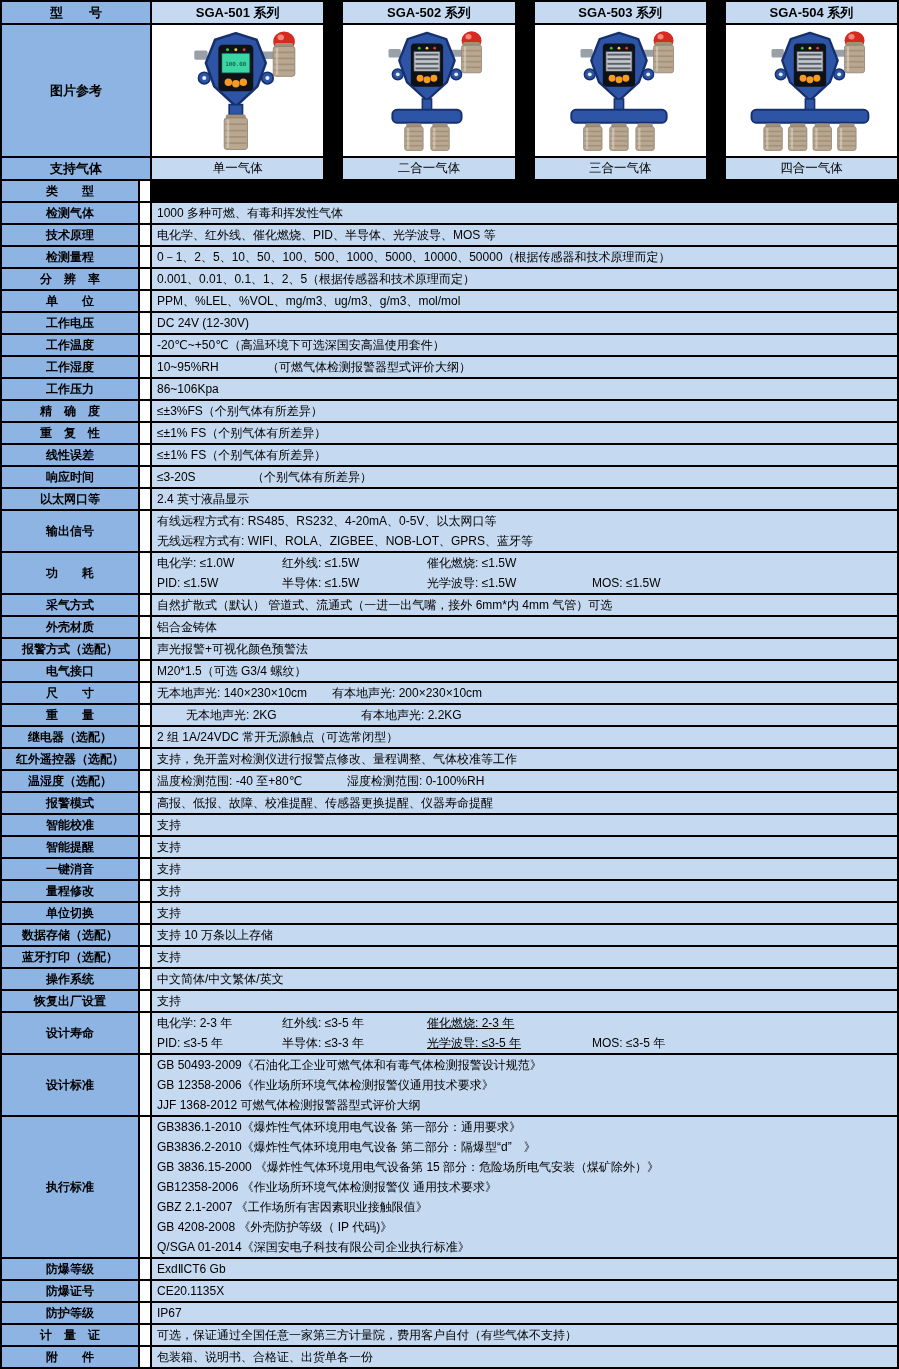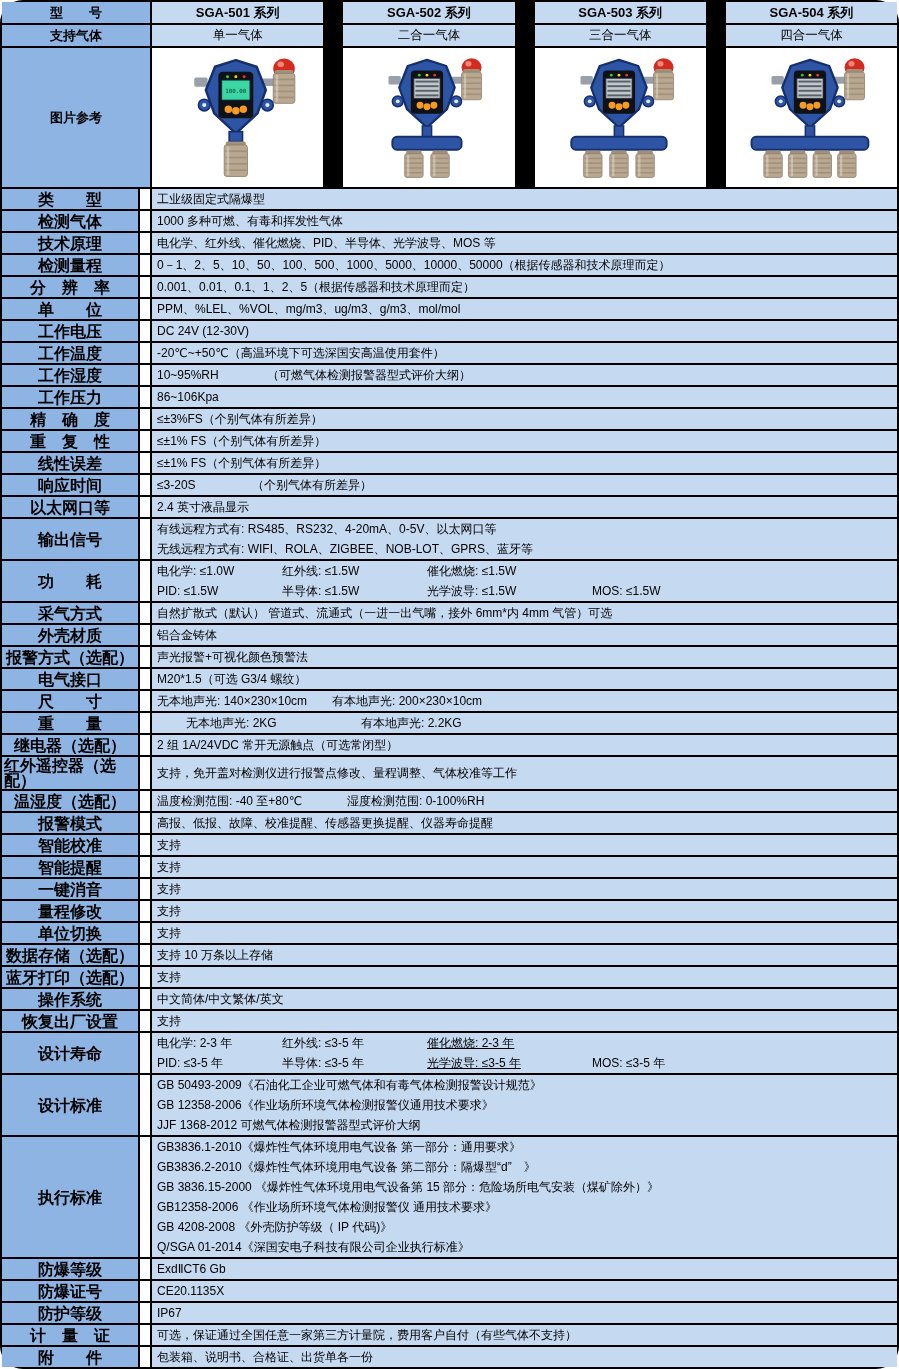--- a/index.html
+++ b/index.html
@@ -1,63 +1,53 @@
 <!DOCTYPE html>
 <html style="--label-bg: #8DB4E2; --value-bg: #C5D9F1; --image-bg: #FFFFFF; --border-color: #000000; --detector-blue: #2E55A5; --detector-dark: #16306E; --beacon-red: #D42B1E; --sensor-metal: #B9A790; --sensor-metal-dark: #8D7F6C; --screen-green: #3BD6A4; --button-orange: #F59A23;"><head>
 <meta charset="utf-8">
 <style>
   html,body{margin:0;padding:0;background:#fff;}
   .sheet{
     width:899px;height:1369px;box-sizing:border-box;
     background:var(--border-color,#000);
     display:flex;flex-direction:column;row-gap:2px;padding:2px;
-    font-family:"Liberation Sans","DejaVu Sans",sans-serif;color:#000;border-radius:23px;
+    font-family:"Liberation Sans","DejaVu Sans",sans-serif;color:#000;
   }
   .row{display:flex;column-gap:2px;flex:0 0 auto;min-height:0;}
   
   .hlab{flex:0 0 148px;background:var(--label-bg,#8DB4E2);display:flex;align-items:center;justify-content:center;font-weight:bold;font-size:13px;}
   .r-models{height:21px;}
   .mwrap,.iwrap,.gwrap{flex:1;display:flex;column-gap:20px;min-width:0;}
   .mcell{flex:1;background:var(--value-bg,#C5D9F1);display:flex;align-items:center;justify-content:center;font-weight:bold;font-size:13px;}
   .r-image{flex:1 1 auto;}
   .icell{flex:1;background:var(--image-bg,#FFFFFF);display:flex;align-items:center;justify-content:center;overflow:hidden;}
   .r-gas{height:21px;}
   .gcell{flex:1;background:var(--value-bg,#C5D9F1);display:flex;align-items:center;justify-content:center;font-size:12.5px;}
   
   .brow{min-height:20px;}
   .blab{flex:0 0 136px;background:var(--label-bg,#8DB4E2);display:flex;align-items:center;justify-content:center;
-        font-weight:bold;font-size:16px;text-align:left;line-height:15px;padding:1px 2px;box-sizing:border-box;}
+        font-weight:bold;font-size:12px;text-align:center;line-height:15px;padding:1px 2px;box-sizing:border-box;}
   .gut{flex:0 0 10px;background:#fff;}
   .bval{flex:1;background:var(--value-bg,#C5D9F1);display:flex;flex-direction:column;justify-content:center;
         padding:0 4px 0 5px;font-size:12px;min-width:0;}
   .vline{line-height:20px;white-space:nowrap;overflow:hidden;}
   .vline span{vertical-align:top;}
 </style>
 </head>
 <body>
 
 <div class="sheet">
 
   <div class="row r-models">
     <div class="hlab">型　　号</div>
     <div class="mwrap">
         <div class="mcell">SGA-501 系列</div>
         <div class="mcell">SGA-502 系列</div>
         <div class="mcell">SGA-503 系列</div>
         <div class="mcell">SGA-504 系列</div>
-      </div>
-  </div>
-
-  <div class="row r-gas">
-    <div class="hlab">支持气体</div>
-    <div class="gwrap">
-        <div class="gcell">单一气体</div>
-        <div class="gcell">二合一气体</div>
-        <div class="gcell">三合一气体</div>
-        <div class="gcell">四合一气体</div>
       </div>
   </div>
 
   <div class="row r-image">
     <div class="hlab">图片参考</div>
     <div class="iwrap">
         <div class="icell">
           <svg width="133" height="125" viewBox="0 0 160 150" xmlns="http://www.w3.org/2000/svg">
             <rect x="100" y="28" width="26" height="9" rx="2" fill="#9AA0A8"></rect>
             <ellipse cx="136" cy="16" rx="13" ry="12" fill="#D42B1E"></ellipse>
@@ -255,26 +245,33 @@
             <rect x="115" y="133.2" width="22" height="2" fill="#8D7F6C" opacity="0.55"></rect>
             <rect x="115" y="139.4" width="22" height="2" fill="#8D7F6C" opacity="0.55"></rect>
             <rect x="115" y="145.6" width="22" height="2" fill="#8D7F6C" opacity="0.55"></rect>
             <rect x="115" y="151.8" width="22" height="2" fill="#8D7F6C" opacity="0.55"></rect>
             <rect x="117" y="130" width="3" height="27" fill="#E6DECF" opacity="0.5"></rect>
           </svg>
         </div>
       </div>
   </div>
 
+  <div class="row r-gas">
+    <div class="hlab">支持气体</div>
+    <div class="gwrap">
+        <div class="gcell">单一气体</div>
+        <div class="gcell">二合一气体</div>
+        <div class="gcell">三合一气体</div>
+        <div class="gcell">四合一气体</div>
+      </div>
+  </div>
+
   <div style="display:contents"><div class="row brow">
         <div class="blab">类　　型</div>
         <div class="gut"></div>
-        <div class="bval">
-          <div class="vline"><span>工业级固定式隔爆型</span></div>
-        </div>
       </div><div class="row brow">
         <div class="blab">检测气体</div>
         <div class="gut"></div>
         <div class="bval">
           <div class="vline"><span>1000 多种可燃、有毒和挥发性气体</span></div>
         </div>
       </div><div class="row brow">
         <div class="blab">技术原理</div>
         <div class="gut"></div>
         <div class="bval">
@@ -478,38 +475,39 @@
         <div class="blab">恢复出厂设置</div>
         <div class="gut"></div>
         <div class="bval">
           <div class="vline"><span>支持</span></div>
         </div>
       </div><div class="row brow">
         <div class="blab">设计寿命</div>
         <div class="gut"></div>
         <div class="bval">
           <div class="vline"><span style="display: inline-block; width: 125px;">电化学: 2-3 年</span><span style="display: inline-block; width: 145px;">红外线: ≤3-5 年</span><span style="display: inline-block; width: 165px; text-decoration: underline;">催化燃烧: 2-3 年</span></div>
-          <div class="vline"><span style="display: inline-block; width: 125px;">PID: ≤3-5 年</span><span style="display: inline-block; width: 145px;">半导体: ≤3-5 年</span><span style="display: inline-block; width: 165px; text-decoration: underline;">光学波导: ≤3-5 年</span><span>MOS: ≤3-5 年</span></div>
+          <div class="vline"><span style="display: inline-block; width: 125px;">PID: ≤3-5 年</span><span style="display: inline-block; width: 145px;">半导体: ≤3-3 年</span><span style="display: inline-block; width: 165px; text-decoration: underline;">光学波导: ≤3-5 年</span><span>MOS: ≤3-5 年</span></div>
         </div>
       </div><div class="row brow">
         <div class="blab">设计标准</div>
         <div class="gut"></div>
         <div class="bval">
           <div class="vline"><span>GB 50493-2009《石油化工企业可燃气体和有毒气体检测报警设计规范》</span></div>
           <div class="vline"><span>GB 12358-2006《作业场所环境气体检测报警仪通用技术要求》</span></div>
           <div class="vline"><span>JJF 1368-2012 可燃气体检测报警器型式评价大纲</span></div>
         </div>
       </div><div class="row brow">
         <div class="blab">执行标准</div>
         <div class="gut"></div>
         <div class="bval">
           <div class="vline"><span>GB3836.1-2010《爆炸性气体环境用电气设备 第一部分：通用要求》</span></div>
           <div class="vline"><span>GB3836.2-2010《爆炸性气体环境用电气设备 第二部分：隔爆型“d”　》</span></div>
           <div class="vline"><span>GB 3836.15-2000 《爆炸性气体环境用电气设备第 15 部分：危险场所电气安装（煤矿除外）》</span></div>
           <div class="vline"><span>GB12358-2006 《作业场所环境气体检测报警仪 通用技术要求》</span></div>
+          <div class="vline"><span>GBZ 2.1-2007 《工作场所有害因素职业接触限值》</span></div>
           <div class="vline"><span>GB 4208-2008 《外壳防护等级（ IP 代码)》</span></div>
           <div class="vline"><span>Q/SGA 01-2014《深国安电子科技有限公司企业执行标准》</span></div>
         </div>
       </div><div class="row brow">
         <div class="blab">防爆等级</div>
         <div class="gut"></div>
         <div class="bval">
           <div class="vline"><span>ExdⅡCT6 Gb</span></div>
         </div>
       </div><div class="row brow">

